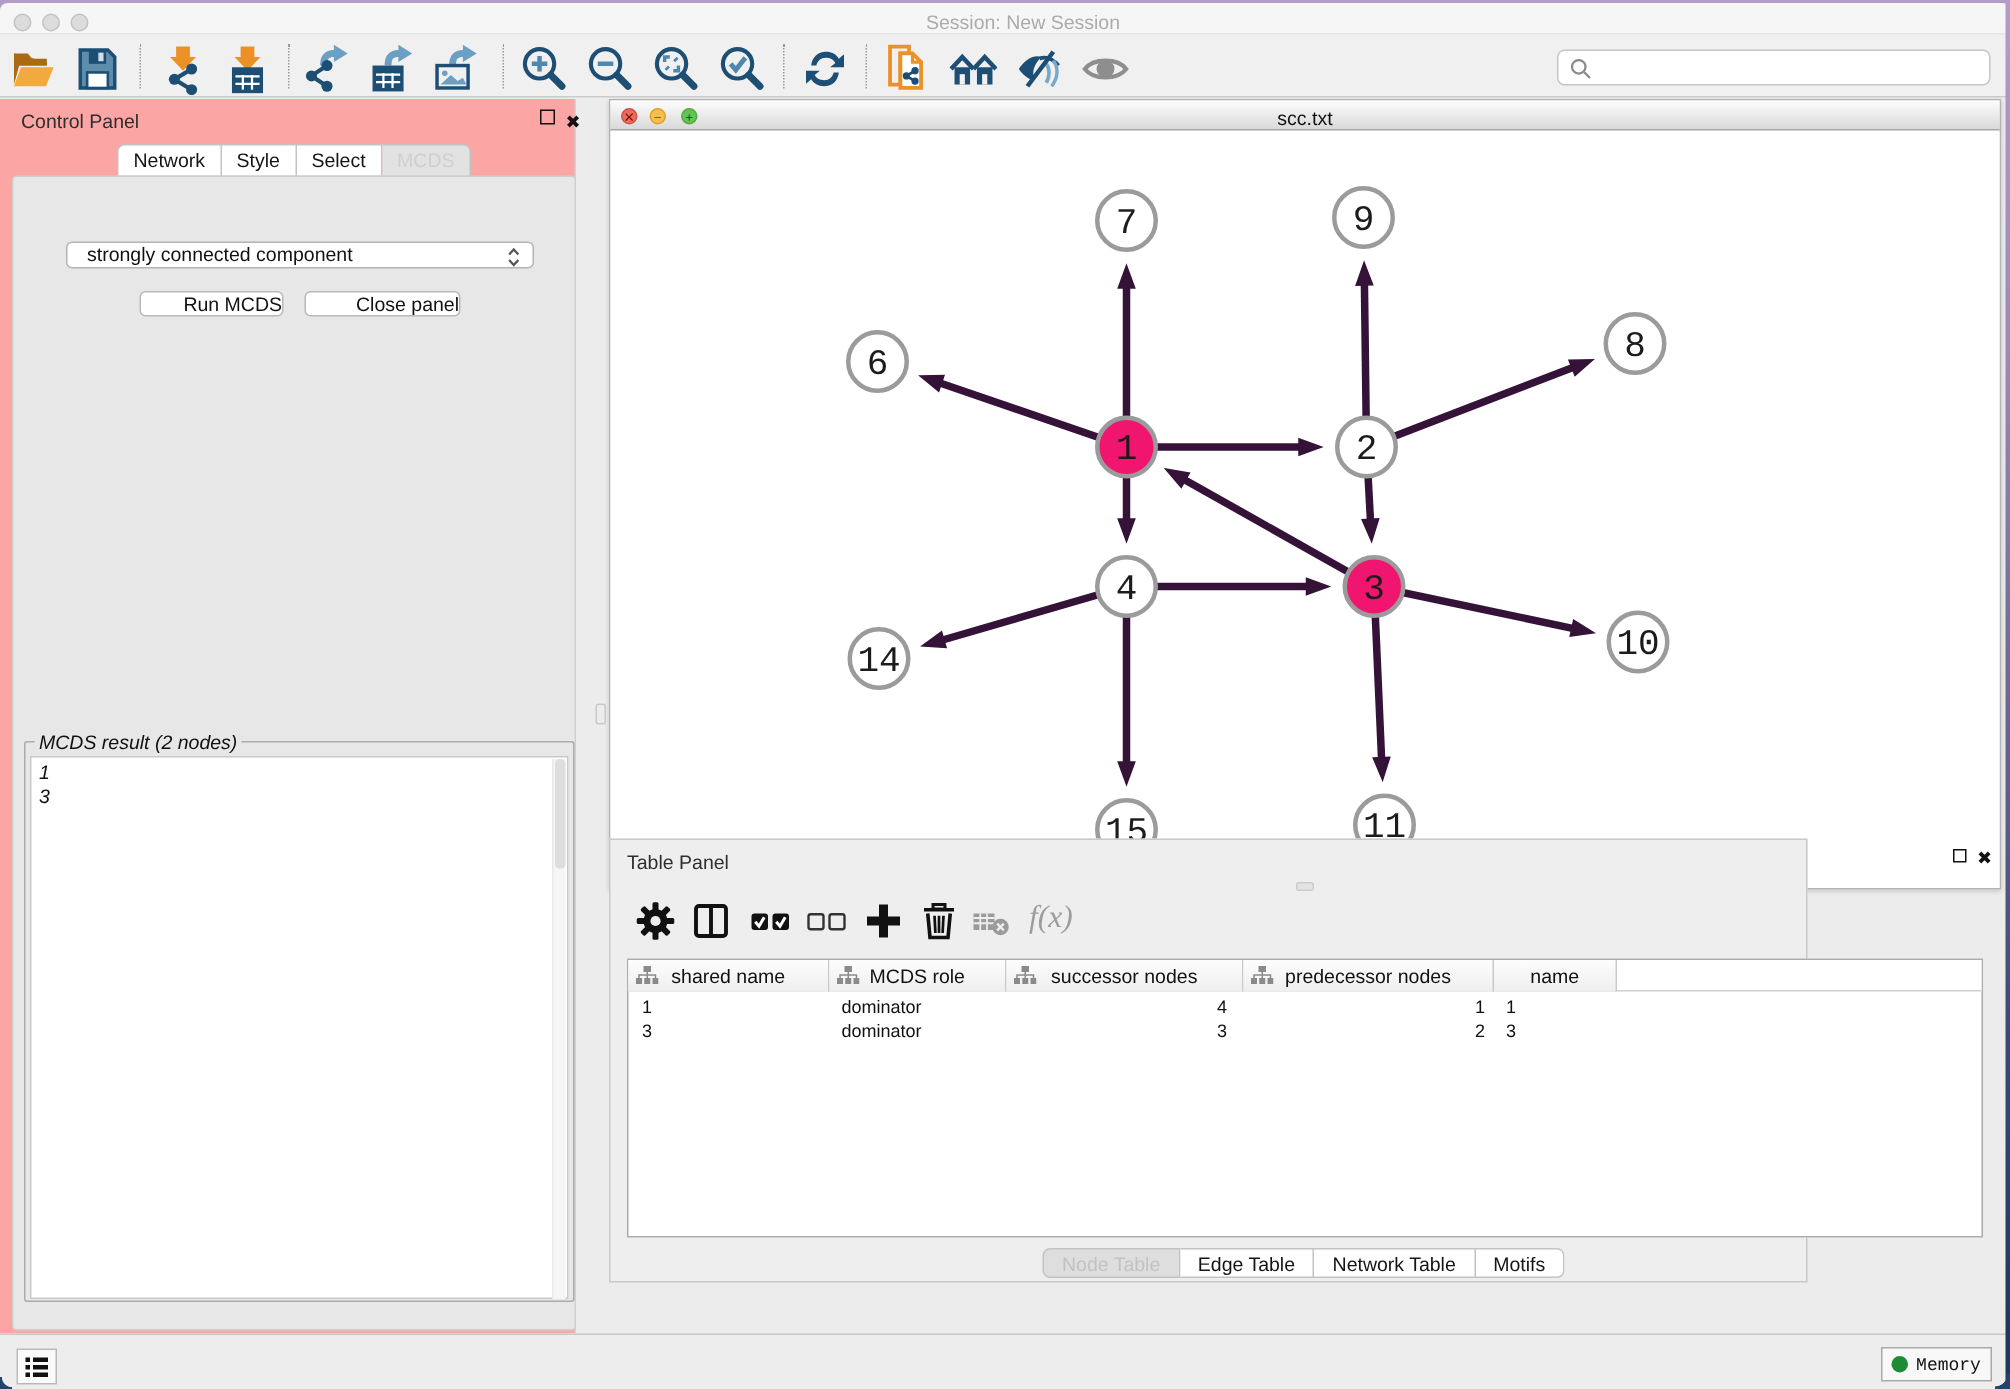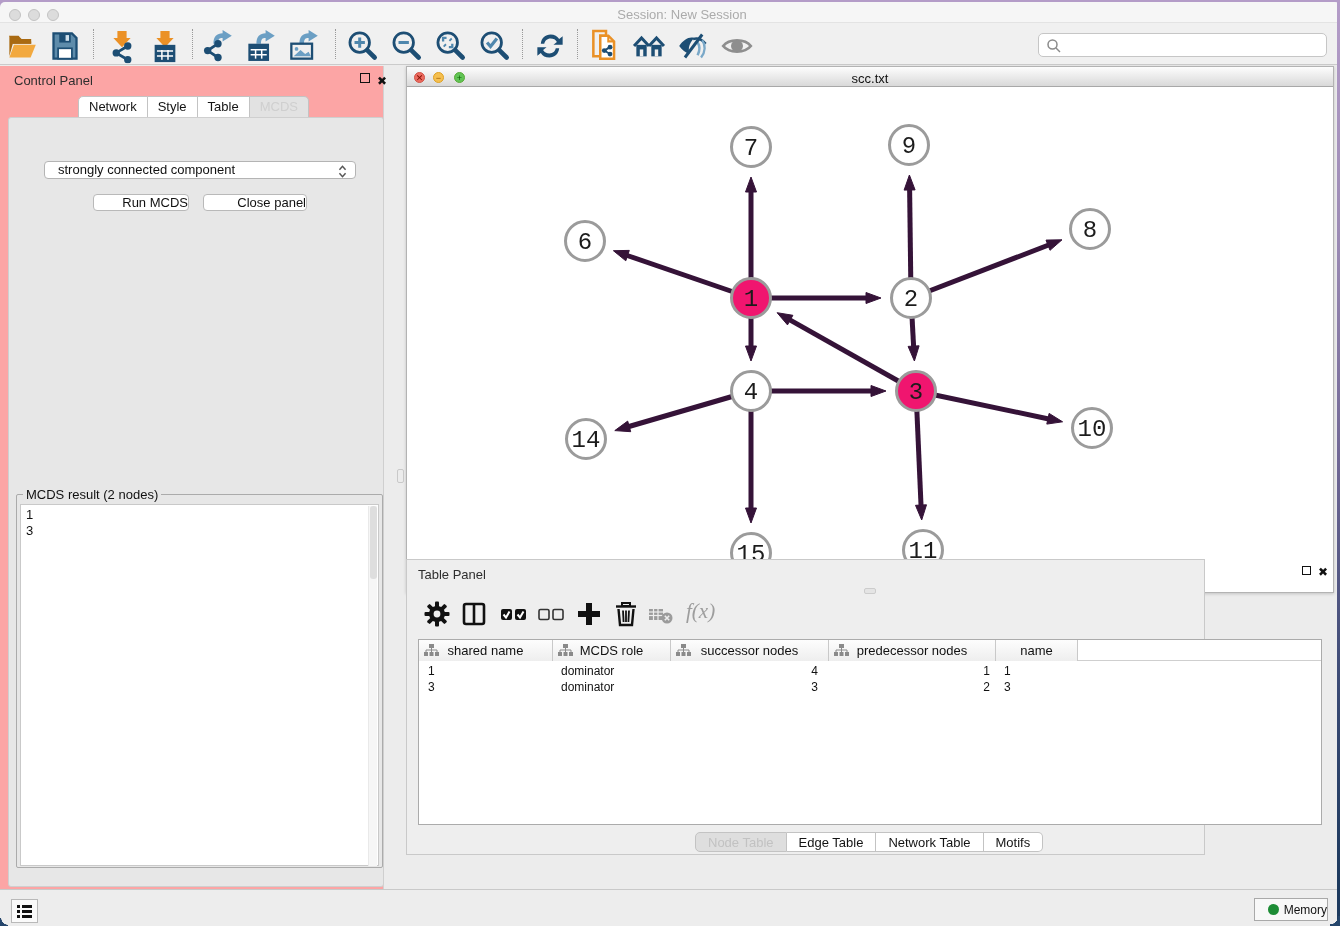--- a/index.html
+++ b/index.html
@@ -20,21 +20,21 @@
 #cpanel .hdr { position:absolute; left:14px; top:7px; font-size:13px; color:#2e2e2e; }
 .winbtn { position:absolute; top:8px; font-size:12px; color:#111; }
 .tabs { position:absolute; display:flex; }
 .tab { height:22px; line-height:20px; font-size:13px; color:#141414; background:#fff; border:1px solid #c3c3c3; border-left:none; padding:0 10px; text-align:center; }
 .tab.first { border-left:1px solid #c3c3c3; border-top-left-radius:5px; border-bottom-left-radius:0; }
 .tab.sel { background:#e2e2e2; color:#cfcfcf; border-top-right-radius:5px; }
 #cpbody { position:absolute; left:8px; top:51px; width:376px; height:770px; background:#e7e7e7; border:1px solid #cfcfcf; border-radius:3px; }
 #optlabel { position:absolute; left:0; top:21px; width:100%; text-align:center; font-size:13px; color:#1d1d1d; }
 #dropdown { position:absolute; left:35px; top:43px; width:312px; height:18px; background:#fff; border:1px solid #b4b4b4; border-radius:4px; font-size:13px; color:#111; line-height:16px; padding-left:13px; }
 .btn { position:absolute; height:17px; line-height:15px; background:#fff; border:1px solid #b9b9b9; border-radius:4px; font-size:13px; color:#111; text-align:right; }
-#groupbox { position:absolute; left:7px; top:376px; width:367px; height:374px; border:1px solid #ababab; border-radius:2px; }
+#groupbox { position:absolute; left:7px; top:376px; width:367px; height:374px; border:1px solid #ababab; border-radius:2px;font-style:italic; }
 #grouplabel { position:absolute; left:6px; top:-8px; background:#e7e7e7; padding:0 3px; font-size:13px; color:#111; }
 #resultarea { position:absolute; left:3px; top:9px; width:359px; height:362px; background:#fff; border:1px solid #c9c9c9; font-size:13px; color:#111; padding:2px 0 0 5px; line-height:16px; }
 #resScroll { position:absolute; right:1px; top:1px; width:9px; height:360px; background:#f6f6f6; border-left:1px solid #e9e9e9; }
 #resThumb { position:absolute; left:1px; top:0px; width:7px; height:73px; background:#dedede; border-radius:3px; }
 
 #netwin { left:406px; top:66px; width:928px; height:527px; background:#fff; border:1px solid #b3b3b3; box-shadow:0 1px 3px rgba(0,0,0,.18); }
 #nettitle { position:absolute; left:0; top:0; width:100%; height:20px; background:linear-gradient(#fdfdfd,#d9d9d9); border-bottom:1px solid #a8a8a8; }
 #nettitle .t { position:absolute; top:4px; width:100%; text-align:center; font-size:13px; color:#111; }
 .mtl { position:absolute; top:5px; width:11px; height:11px; border-radius:50%; font-size:9px; line-height:11px; text-align:center; }
 #netcanvas { position:absolute; left:0; top:21px; width:926px; height:504px; background:#fff; }
@@ -48,21 +48,21 @@
 .hcell .lbl { position:absolute; top:3px; width:100%; text-align:center; }
 .trow { position:absolute; left:0; width:902px; height:16px; font-size:12px; color:#111; }
 .tcell { position:absolute; top:2px; }
 .btabs { position:absolute; left:288px; top:272px; display:flex; }
 .btab { height:20px; line-height:19px; font-size:13px; color:#141414; background:#fff; border:1px solid #c3c3c3; border-left:none; padding:0 12px; }
 .btab.sel { background:#dedede; color:#c2c2c2; border-left:1px solid #c3c3c3; border-radius:5px 0 0 5px; }
 .btab.last { border-radius:0 5px 5px 0; }
 
 #statusbar { left:0; top:889px; width:1340px; height:37px; background:#ededed; border-top:1px solid #c9c9c9; }
 #listbtn { position:absolute; left:11px; top:9px; width:27px; height:24px; background:#fafafa; border:1px solid #b9b9b9; }
-#membtn { position:absolute; left:1254px; top:8px; width:74px; height:23px; background:#f8f8f8; border:1px solid #a9a9a9; font-size:12px; color:#111; display:flex; align-items:center; justify-content:flex-end; }
+#membtn { position:absolute; left:1254px; top:8px; width:74px; height:23px; background:#f8f8f8; border:1px solid #a9a9a9; font-size:12px; color:#111; display:flex; align-items:center; justify-content:center;font-family:Liberation Mono, monospace; }
 </style>
 </head>
 <body>
 <div class="abs" id="deskstrip"></div>
 <div class="abs" style="left:0;top:0;width:12px;height:12px;background:#b49cc8;"></div>
 <div class="abs" style="right:0;top:0;width:12px;height:12px;background:#b49cc8;"></div>
 <div class="abs" id="titlebar">
   <div class="tl" style="left:9px;"></div>
   <div class="tl" style="left:28px;"></div>
   <div class="tl" style="left:47px;"></div>
@@ -203,21 +203,21 @@
       </svg>
     </div>
 </div>
 <div class="abs" id="cpanel">
   <div class="hdr">Control Panel</div>
   <div class="winbtn" style="left:360px; top:7px; width:10px; height:10px; border:1.5px solid #111;"></div>
   <div class="winbtn" style="left:377px;">✖</div>
   <div class="tabs" style="left:78px; top:30px;">
     <div class="tab first">Network</div>
     <div class="tab">Style</div>
-    <div class="tab">Table</div>
+    <div class="tab">Select</div>
     <div class="tab sel">MCDS</div>
   </div>
   <div id="cpbody">
     <div id="dropdown">strongly connected component
       <svg style="position:absolute; right:8px; top:3px;" width="9" height="13" viewBox="0 0 9 14">
           <path d="M1.2 5 L4.5 1.4 L7.8 5" fill="none" stroke="#555" stroke-width="1.6"></path>
           <path d="M1.2 9 L4.5 12.6 L7.8 9" fill="none" stroke="#555" stroke-width="1.6"></path>
         </svg>
     </div>
     <div class="btn" style="left:84px; top:76px; width:96px;">Run MCDS</div>

